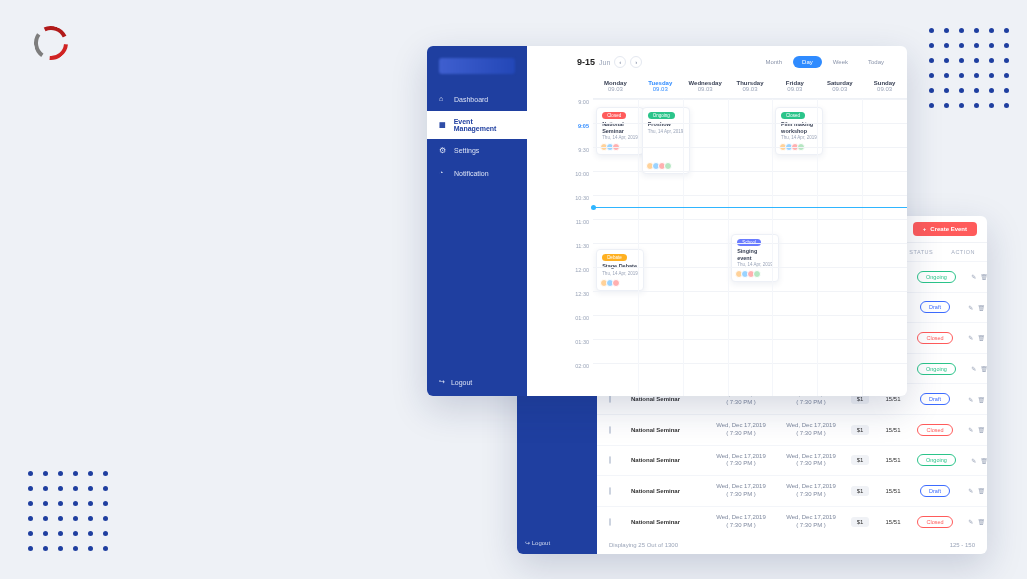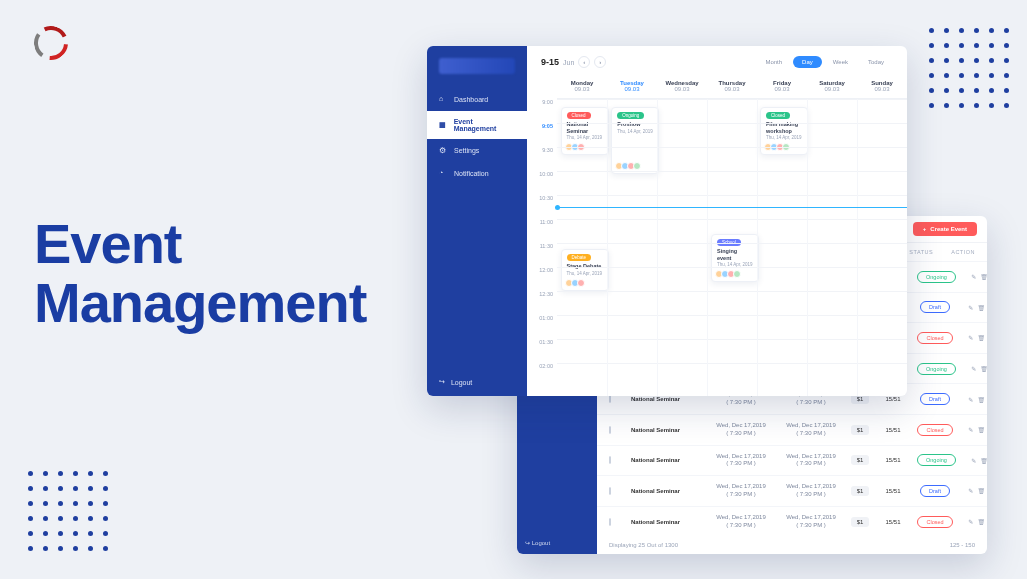--- a/index.html
+++ b/index.html
@@ -78,21 +78,21 @@
 .front .fs-sidebar .item { display:flex; align-items:center; gap:6px; padding:7px 12px; cursor:pointer; }
 .front .fs-sidebar .item.active { background:#fff; color:#1f3fa0; font-weight:600;}
 .front .fs-sidebar .item .ico { width:9px; height:9px; display:inline-block; }
 .front .fs-sidebar .logout { position:absolute; bottom:10px; left:12px; display:flex; gap:6px; align-items:center; }
 .ico-home::before{content:"⌂";}
 .ico-cal::before{content:"▦";}
 .ico-gear::before{content:"⚙";font-size:8px;}
 .ico-bell::before{content:"◔";}
 .ico-out::before{content:"↪";}
 
-.front .main { margin-left:100px; height:100%; display:flex; flex-direction:column; }
+.front .main { margin-left:100px; height:100%; display:flex; flex-direction:column;padding-left:36px; }
 .front .topbar { display:flex; align-items:center; justify-content:space-between; padding:10px 14px 6px; }
 .front .daterange { font-size:9px; font-weight:700; color:#222; display:flex; align-items:center; gap:4px;}
 .front .daterange .month{ font-size:7px; color:#9aa4b8; font-weight:400;}
 .front .daterange .nav{ width:12px; height:12px; border:1px solid #e4e8f0; border-radius:50%; display:flex; align-items:center; justify-content:center; font-size:6px; color:#8a94aa;}
 .front .views { display:flex; gap:2px; font-size:6px;}
 .front .views span{ padding:3px 9px; border-radius:9px; color:#8a94aa; cursor:pointer;}
 .front .views span.active{ background:#2f8bff; color:#fff;}
 
 .front .dayhead { display:flex; margin-left:30px; border-bottom:1px solid #eef1f6;}
 .front .dayhead .col { flex:1; text-align:center; padding:6px 0; font-size:6px; color:#9aa4b8;}
@@ -206,21 +206,20 @@
 
 <div class="logo-wrap">
   <div class="logo-mark">
     <div class="swirl1"></div>
       <div class="swirl2"></div>
       <div class="swirl3"></div>
   </div>
 </div>
 
 <div class="headline">
-  <h1><span>Event</span><br><span>Management</span></h1>
 </div>
 
 <div class="mockups">
 
   <div class="surface back">
     <div class="back-sidebar">
       <div><span class="ico-out"></span> <span>Logout</span></div>
     </div>
     <div class="body">
       <div class="header-row">

